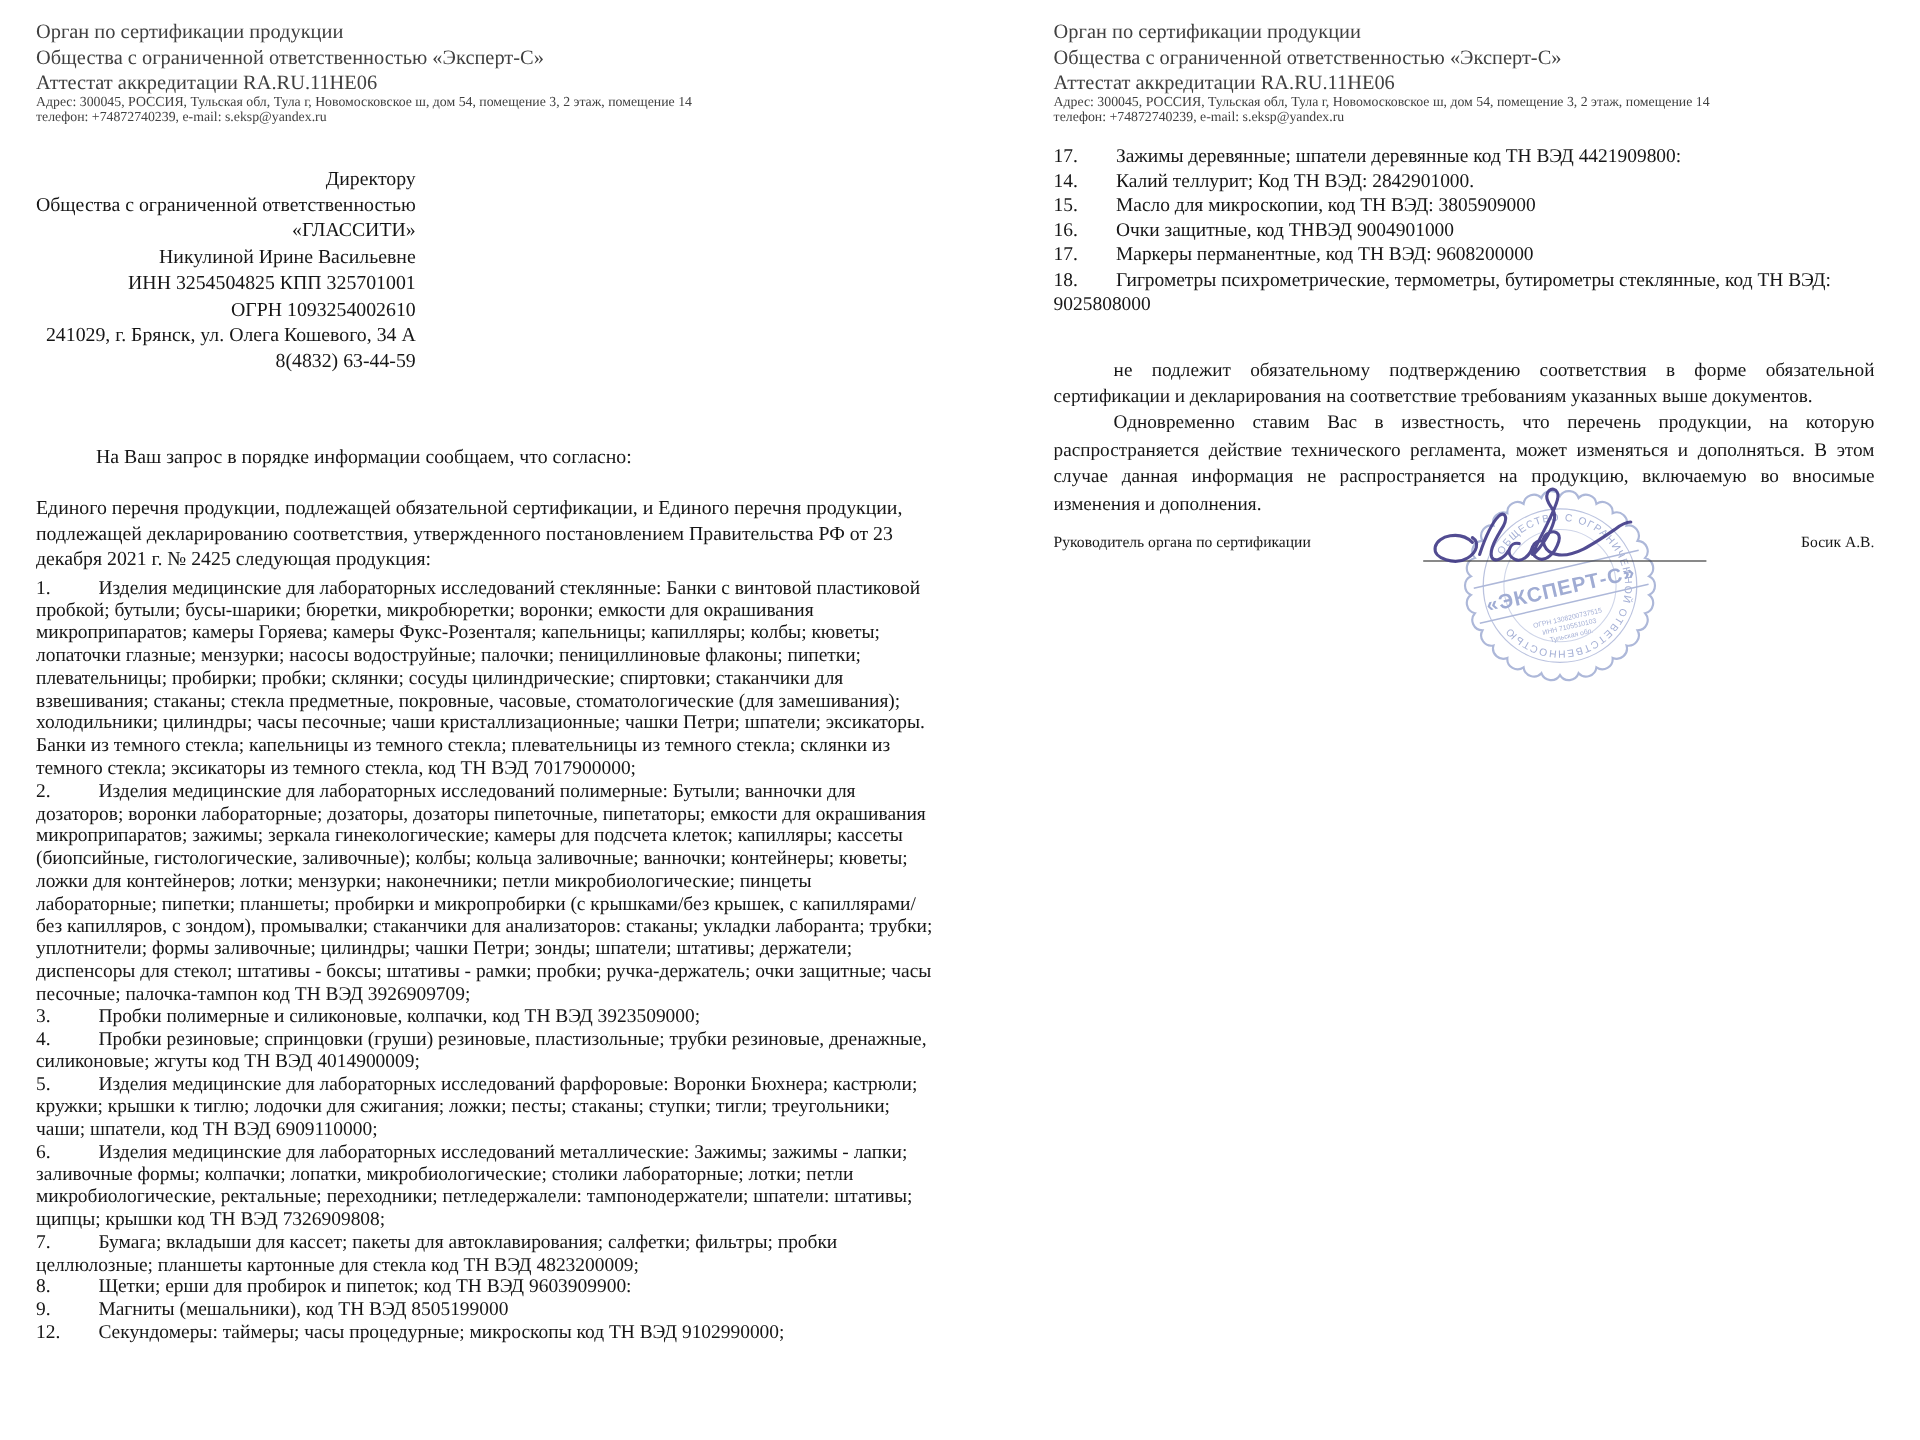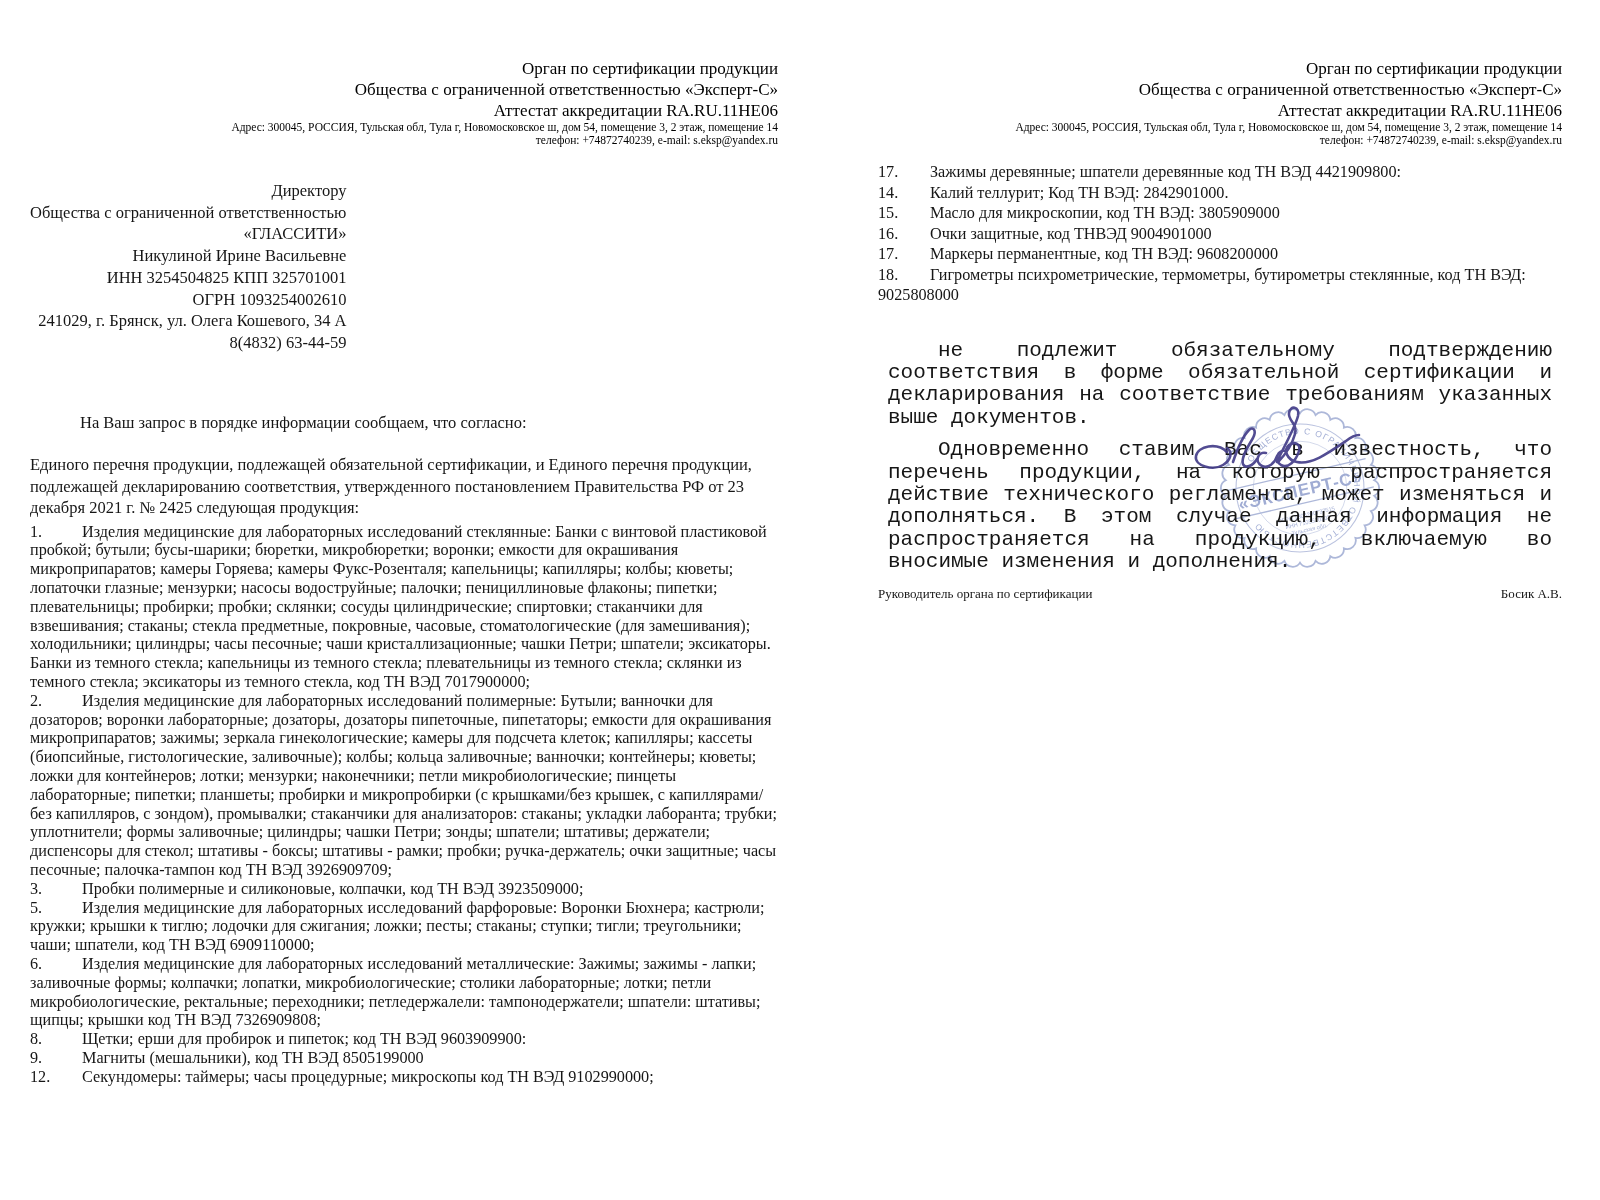--- a/index.html
+++ b/index.html
@@ -5,38 +5,38 @@
   html,body{margin:0;padding:0;}
   body{
     width:1600px;height:1200px;background:#ffffff;
     font-family:"Liberation Serif","DejaVu Serif",serif;
     color:#161616;position:relative;overflow:hidden;
   }
   .page{position:absolute;top:0;z-index:2;}
   .page1{left:30px;width:748px;}
   .page2{left:878px;width:684px;}
 
-  .org-header{text-align:right;color:#000000;padding-top:58px;}
+  .org-header{text-align:left;color:#404040;padding-top:16px;}
   .h-big{font-size:17px;line-height:21px;}
   .h-small{font-size:11.5px;line-height:12.5px;}
 
   .ref-row{display:flex;justify-content:space-between;margin-top:34px;}
   .ref{font-size:17px;line-height:25px;white-space:nowrap;}
   .addressee{font-size:16.5px;line-height:21.7px;text-align:right;}
 
   .intro{margin:58px 0 0;font-size:16.5px;line-height:21.5px;text-indent:50px;}
   .lead{margin:21px 0 4px;font-size:16.5px;line-height:21.5px;}
 
   .items{font-size:16.2px;line-height:18.8px;}
   .items p{margin:0;}
   .inum{display:inline-block;width:52px;}
 
   .items2{margin-top:16px;font-size:16.2px;line-height:20.5px;}
 
-  .jpara{font-size:21px;line-height:22.4px;text-align:justify;text-indent:50px;margin:10px;font-family:Liberation Mono, monospace;}
+  .jpara{font-size:16px;line-height:22.4px;text-align:justify;text-indent:50px;margin:0;}
   .jpara.first{margin-top:34px;}
 
   .sig-row{display:flex;justify-content:space-between;margin-top:12px;font-size:13px;}
 
   .stamp{position:absolute;left:1208px;top:406px;width:184px;height:164px;
          filter:blur(0.6px);opacity:.92;z-index:1;}
   .sig-line{position:absolute;left:1186px;top:467px;width:236px;height:0;
             border-top:1.6px solid #3c3c3c;z-index:3;}
   .signature{position:absolute;left:1185px;top:390px;width:185px;height:88px;z-index:4;}
 </style>
@@ -65,22 +65,24 @@
     </div>
   </div>
 
   <p class="intro">На Ваш запрос в порядке информации сообщаем, что согласно:</p>
   <p class="lead">Единого перечня продукции, подлежащей обязательной сертификации, и Единого перечня продукции, подлежащей декларированию соответствия, утвержденного постановлением Правительства РФ от 23 декабря 2021 г. № 2425 следующая продукция:</p>
 
   <div class="items">
     <p><span class="inum">1.</span><span>Изделия медицинские для лабораторных исследований стеклянные: Банки с винтовой пластиковой пробкой; бутыли; бусы-шарики; бюретки, микробюретки; воронки; емкости для окрашивания микроприпаратов; камеры Горяева; камеры Фукс-Розенталя; капельницы; капилляры; колбы; кюветы; лопаточки глазные; мензурки; насосы водоструйные; палочки; пенициллиновые флаконы; пипетки; плевательницы; пробирки; пробки; склянки; сосуды цилиндрические; спиртовки; стаканчики для взвешивания; стаканы; стекла предметные, покровные, часовые, стоматологические (для замешивания); холодильники; цилиндры; часы песочные; чаши кристаллизационные; чашки Петри; шпатели; эксикаторы. Банки из темного стекла; капельницы из темного стекла; плевательницы из темного стекла; склянки из темного стекла; эксикаторы из темного стекла, код ТН ВЭД 7017900000;</span></p>
     <p><span class="inum">2.</span><span>Изделия медицинские для лабораторных исследований полимерные: Бутыли; ванночки для дозаторов; воронки лабораторные; дозаторы, дозаторы пипеточные, пипетаторы; емкости для окрашивания микроприпаратов; зажимы; зеркала гинекологические; камеры для подсчета клеток; капилляры; кассеты (биопсийные, гистологические, заливочные); колбы; кольца заливочные; ванночки; контейнеры; кюветы; ложки для контейнеров; лотки; мензурки; наконечники; петли микробиологические; пинцеты лабораторные; пипетки; планшеты; пробирки и микропробирки (с крышками/без крышек, с капиллярами/без капилляров, с зондом), промывалки; стаканчики для анализаторов: стаканы; укладки лаборанта; трубки; уплотнители; формы заливочные; цилиндры; чашки Петри; зонды; шпатели; штативы; держатели; диспенсоры для стекол; штативы - боксы; штативы - рамки; пробки; ручка-держатель; очки защитные; часы песочные; палочка-тампон код ТН ВЭД 3926909709;</span></p>
     <p><span class="inum">3.</span><span>Пробки полимерные и силиконовые, колпачки, код ТН ВЭД 3923509000;</span></p>
+    <p><span class="inum">4.</span><span>Пробки резиновые; спринцовки (груши) резиновые, пластизольные; трубки резиновые, дренажные, силиконовые; жгуты код ТН ВЭД 4014900009;</span></p>
     <p><span class="inum">5.</span><span>Изделия медицинские для лабораторных исследований фарфоровые: Воронки Бюхнера; кастрюли; кружки; крышки к тиглю; лодочки для сжигания; ложки; песты; стаканы; ступки; тигли; треугольники; чаши; шпатели, код ТН ВЭД 6909110000;</span></p>
     <p><span class="inum">6.</span><span>Изделия медицинские для лабораторных исследований металлические: Зажимы; зажимы - лапки; заливочные формы; колпачки; лопатки, микробиологические; столики лабораторные; лотки; петли микробиологические, ректальные; переходники; петледержалели: тампонодержатели; шпатели: штативы; щипцы; крышки код ТН ВЭД 7326909808;</span></p>
+    <p><span class="inum">7.</span><span>Бумага; вкладыши для кассет; пакеты для автоклавирования; салфетки; фильтры; пробки целлюлозные; планшеты картонные для стекла код ТН ВЭД 4823200009;</span></p>
     <p><span class="inum">8.</span><span>Щетки; ерши для пробирок и пипеток; код ТН ВЭД 9603909900:</span></p>
     <p><span class="inum">9.</span><span>Магниты (мешальники), код ТН ВЭД 8505199000</span></p>
     <p><span class="inum">12.</span><span>Секундомеры: таймеры; часы процедурные; микроскопы код ТН ВЭД 9102990000;</span></p>
   </div>
 </section>
 
 <section class="page page2">
   <header class="org-header">
     <div class="h-big">Орган по сертификации продукции</div>
     <div class="h-big">Общества с ограниченной ответственностью «Эксперт-С»</div>

